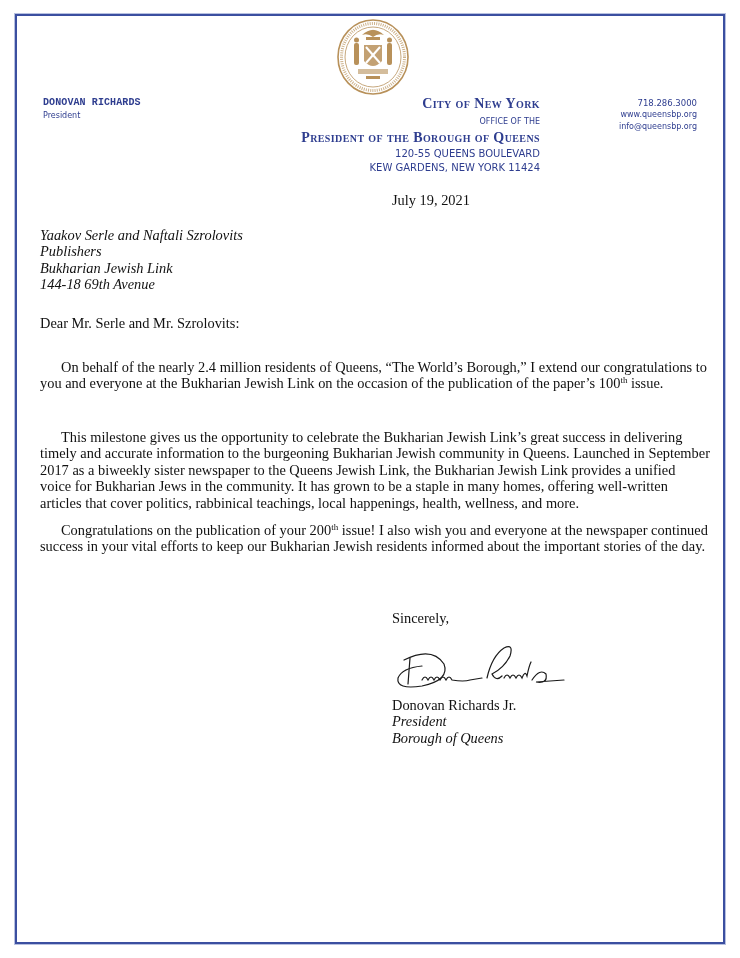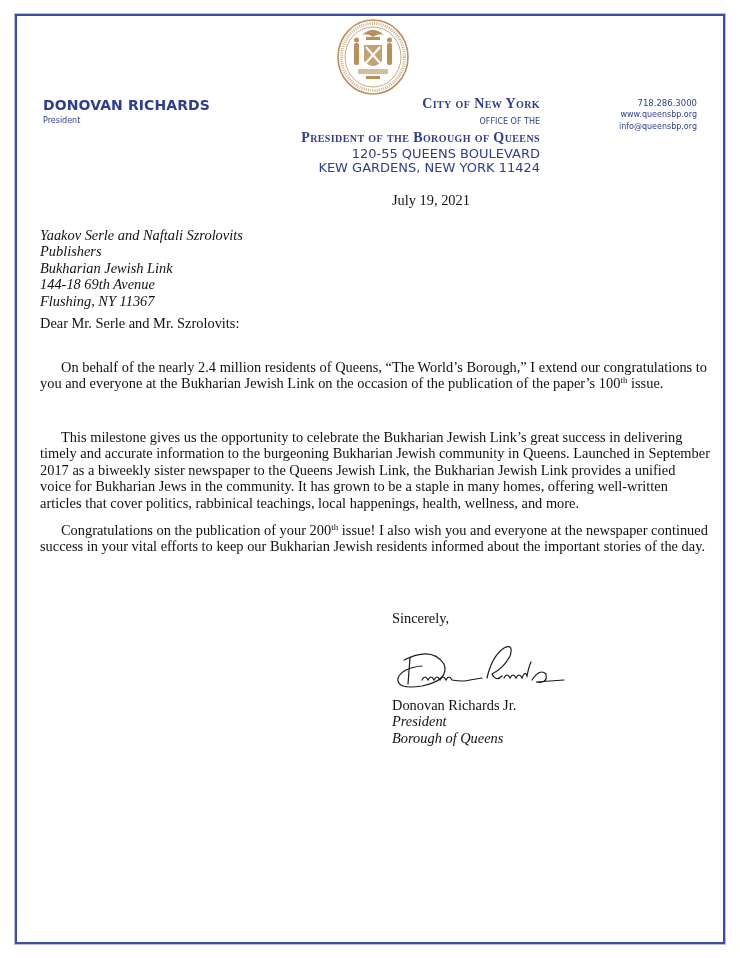--- a/index.html
+++ b/index.html
@@ -3,29 +3,29 @@
 <meta charset="utf-8">
 <style>
   html, body { margin: 0; padding: 0; background: #ffffff; }
   body { width: 740px; height: 958px; position: relative; overflow: hidden; }
   .page-border {
     position: absolute; left: 15px; top: 14px; width: 706px; height: 926px;
     border: 2px solid #3b4fa0; box-shadow: 0 0 0 1px #b7c0e0;
   }
   .seal { position: absolute; left: 336px; top: 17px; width: 74px; height: 78px; }
   .lh-left { position: absolute; left: 43px; top: 97px; font-family: "DejaVu Sans", sans-serif; color: #2e3d8f; }
-  .lh-left .name { font-size: 14px; font-weight: bold; letter-spacing: 0.1px; }
+  .lh-left .name { font-size: 10px; font-weight: bold; letter-spacing: 0.1px; font-family: Liberation Mono, monospace; }
   .lh-left .title { font-size: 8px; margin-top: 3px; }
   .lh-right { position: absolute; right: 43px; top: 97px; text-align: right; font-family: "DejaVu Sans", sans-serif; color: #2e3d8f; font-size: 8px; line-height: 12px; }
   .lh-right .phone { font-size: 8.5px; }
   .lh-center { position: absolute; left: 200px; width: 340px; top: 96px; text-align: right; color: #2e3d8f; }
   .lh-center .city { font-family: "Liberation Serif", serif; font-size: 14px; font-variant: small-caps; font-weight: bold; letter-spacing: 0.4px; line-height: 16px; }
   .lh-center .office { font-family: "DejaVu Sans", sans-serif; font-size: 8px; margin-top: 4px; line-height: 12px; }
   .lh-center .pres { font-family: "Liberation Serif", serif; font-size: 14px; font-variant: small-caps; font-weight: bold; letter-spacing: 0.4px; margin-top: 2px; line-height: 16px; }
-  .lh-center .addr { font-family: "DejaVu Sans", sans-serif; font-size: 13px; line-height: 13px; margin-top: 1px; }
+  .lh-center .addr { font-family: "DejaVu Sans", sans-serif; font-size: 10px; line-height: 13px; margin-top: 1px; }
   .letter { font-family: "Liberation Serif", serif; color: #111; font-size: 14.4px; line-height: 16.4px; }
   .date { position: absolute; left: 392px; top: 192px; }
   .recipient { position: absolute; left: 40px; top: 227px; font-style: italic; }
   .salutation { position: absolute; left: 40px; top: 315px; }
   .para { position: absolute; left: 40px; width: 670px; text-indent: 21px; margin: 0; }
   .p1 { top: 359px; }
   .p2 { top: 429px; }
   .p3 { top: 522px; }
   sup { font-size: 9px; line-height: 0; vertical-align: 5px; }
   .closing { position: absolute; left: 392px; top: 610px; }
@@ -82,21 +82,20 @@
 </div>
 
 <div class="letter">
   <div class="date">July 19, 2021</div>
 
   <div class="recipient">
     <div>Yaakov Serle and Naftali Szrolovits</div>
     <div>Publishers</div>
     <div>Bukharian Jewish Link</div>
     <div>144-18 69th Avenue</div>
-    <div>Flushing, NY 11367</div>
   </div>
 
   <div class="salutation">Dear Mr. Serle and Mr. Szrolovits:</div>
 
   <p class="para p1"><span>On behalf of the nearly 2.4 million residents of Queens, “The World’s Borough,” I extend our congratulations to you and everyone at the Bukharian Jewish Link on the occasion of the publication of the paper’s 100</span><sup>th</sup><span> issue.</span></p>
 
   <p class="para p2">This milestone gives us the opportunity to celebrate the Bukharian Jewish Link’s great success in delivering timely and accurate information to the burgeoning Bukharian Jewish community in Queens. Launched in September 2017 as a biweekly sister newspaper to the Queens Jewish Link, the Bukharian Jewish Link provides a unified voice for Bukharian Jews in the community. It has grown to be a staple in many homes, offering well-written articles that cover politics, rabbinical teachings, local happenings, health, wellness, and more.</p>
 
   <p class="para p3"><span>Congratulations on the publication of your 200</span><sup>th</sup><span> issue! I also wish you and everyone at the newspaper continued success in your vital efforts to keep our Bukharian Jewish residents informed about the important stories of the day.</span></p>
 

